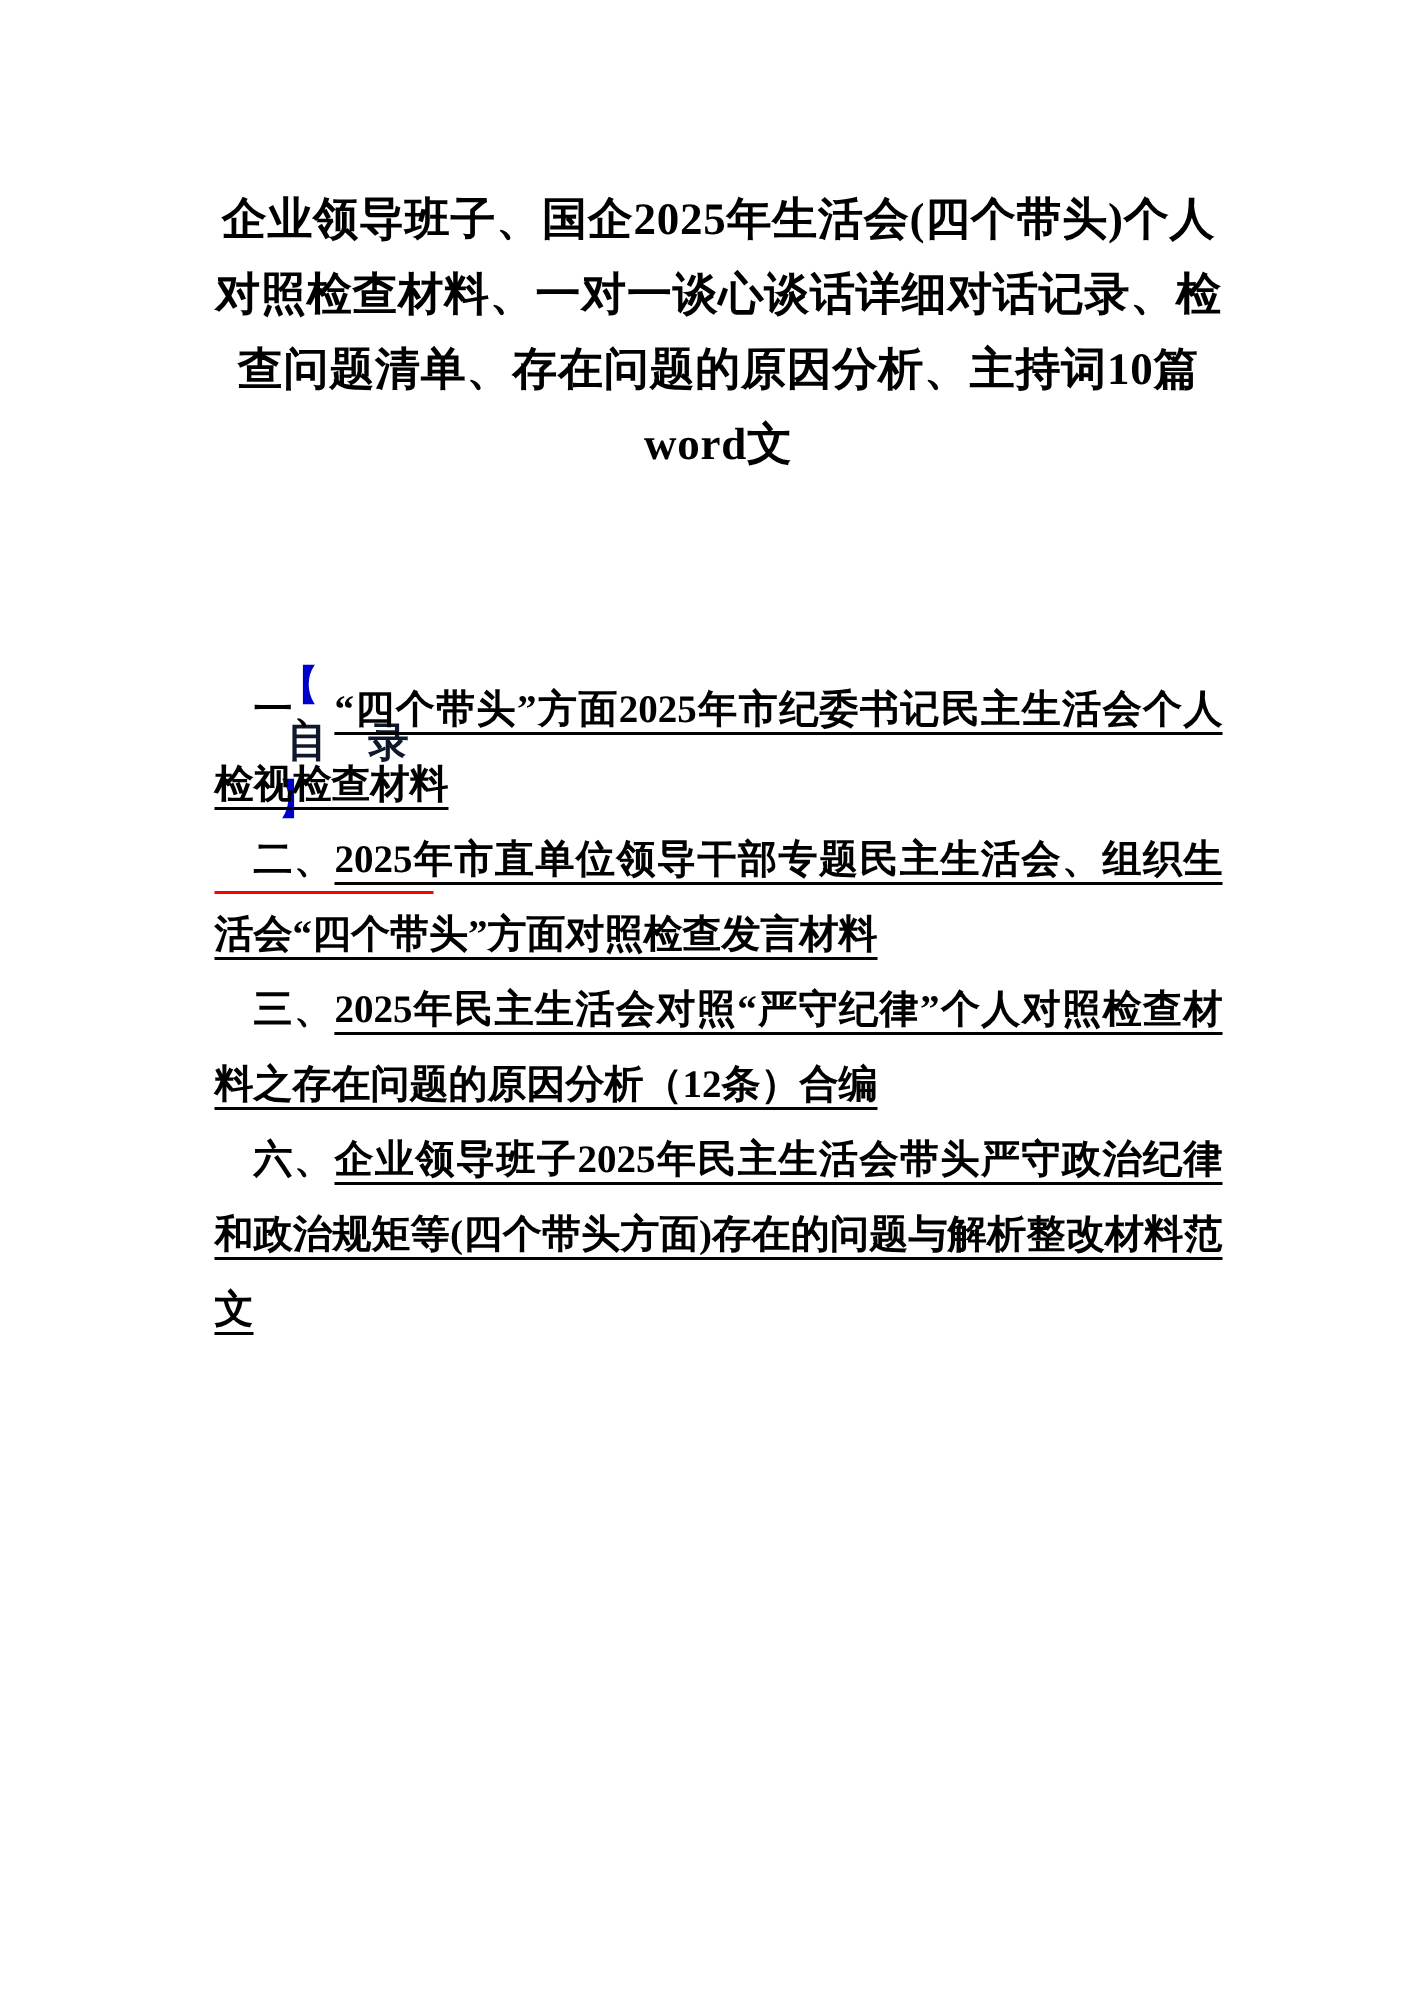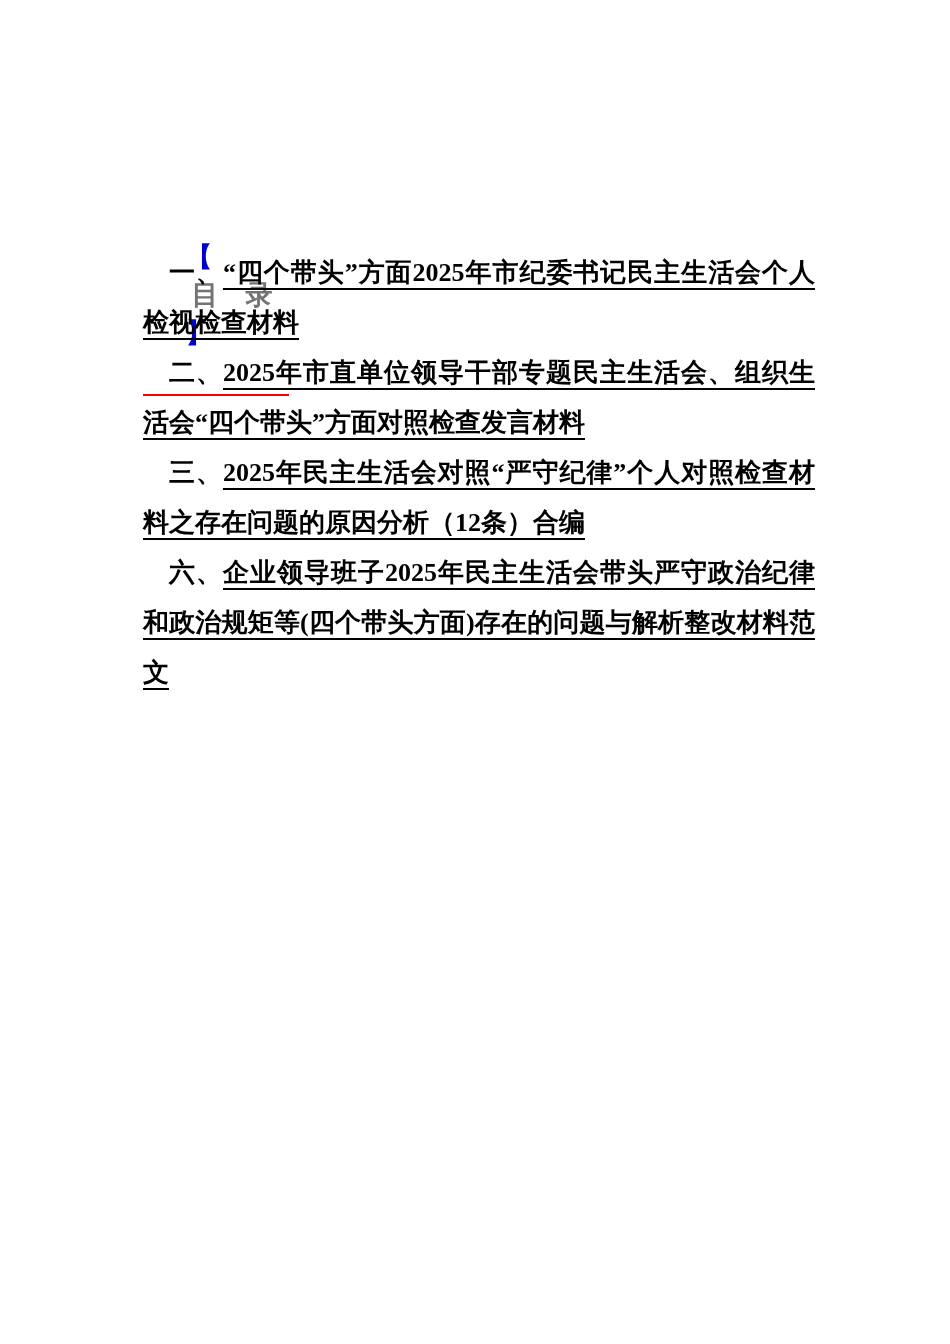--- a/index.html
+++ b/index.html
@@ -68,25 +68,26 @@
       text-decoration-thickness: 2px;
       text-underline-offset: 7px;
       cursor: pointer;
     }
   </style>
 </head>
 <body>
 
 <div class="doc-page">
 
+  <h1 class="doc-title">企业领导班子、国企2025年生活会(四个带头)个人对照检查材料、一对一谈心谈话详细对话记录、检查问题清单、存在问题的原因分析、主持词10篇word文</h1>
 
   <div class="toc-header-row">
     <span class="toc-header" style="border-bottom-color: rgb(255, 0, 0);">
       <span class="bracket" style="color: rgb(0, 0, 204);">【</span>
-      <span class="toc-header-label" style="color: #737373;">目　录</span>
+      <span class="toc-header-label" style="color: #0f172a;">目　录</span>
       <span class="bracket" style="color: rgb(0, 0, 204);">】</span>
     </span>
   </div>
 
   <div class="toc-list">
     <p class="toc-item"><span class="toc-item-number">一、</span><a class="toc-link">“四个带头”方面2025年市纪委书记民主生活会个人检视检查材料</a></p>
     <p class="toc-item"><span class="toc-item-number">二、</span><a class="toc-link">2025年市直单位领导干部专题民主生活会、组织生活会“四个带头”方面对照检查发言材料</a></p>
     <p class="toc-item"><span class="toc-item-number">三、</span><a class="toc-link">2025年民主生活会对照“严守纪律”个人对照检查材料之存在问题的原因分析（12条）合编</a></p>
     <p class="toc-item"><span class="toc-item-number">六、</span><a class="toc-link">企业领导班子2025年民主生活会带头严守政治纪律和政治规矩等(四个带头方面)存在的问题与解析整改材料范文</a></p>
   </div>

